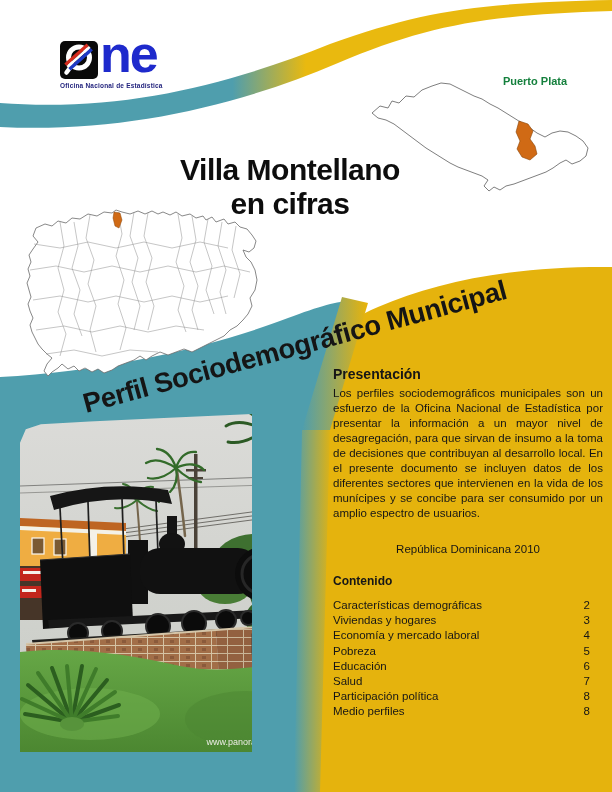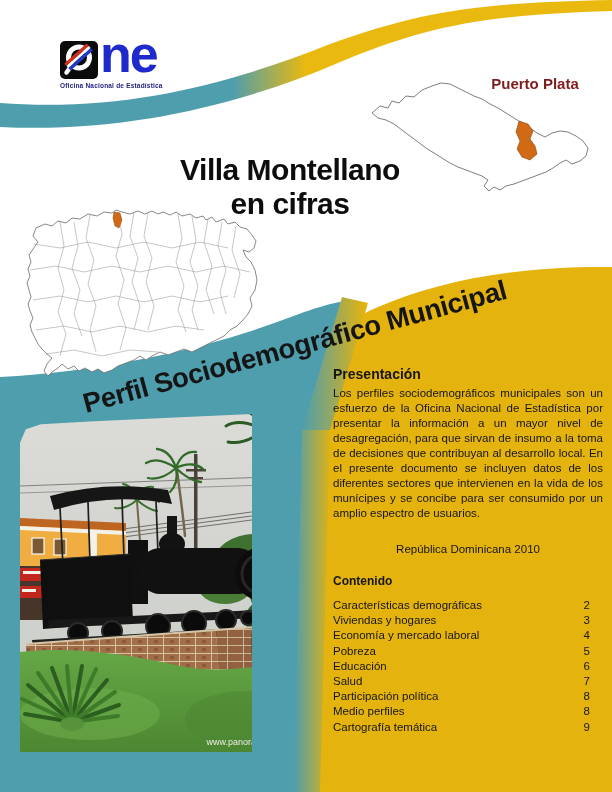--- a/index.html
+++ b/index.html
@@ -17,21 +17,21 @@
     font-weight:bold;color:#1E2ACC;font-size:52px;line-height:38px;
     letter-spacing:-2px;margin-left:2px;transform:translateY(-6px);
   }
   .logo-tagline{
     font-size:6.5px;font-weight:bold;color:#23247E;letter-spacing:0.2px;
     margin-top:3px;white-space:nowrap;
   }
   
   .province-label{
     left:470px;top:75px;width:130px;text-align:center;
-    font-weight:bold;font-size:15px;color:#7f1d1d;letter-spacing:0px;
+    font-weight:bold;font-size:11px;color:#15803d;letter-spacing:0px;
   }
   
   .main-title{
     left:110px;top:153px;width:360px;text-align:center;
     font-weight:bold;color:#0d0d0d;font-size:30px;line-height:34px;
     letter-spacing:-0.5px;
   }
   
   .pres{left:333px;top:366px;width:270px;}
   .pres-heading{font-weight:bold;font-size:14px;margin:0 0 4px 0;}
@@ -368,19 +368,15 @@
       <span class="toc-page">7</span>
     </div>
     <div class="toc-row">
       <span>Participación política</span>
       <span class="toc-page">8</span>
     </div>
     <div class="toc-row">
       <span>Medio perfiles</span>
       <span class="toc-page">8</span>
     </div>
-    <div class="toc-row">
-      <span>Cartografía temática</span>
-      <span class="toc-page">9</span>
-    </div>
   </div>
 
 </div>
 
 </body></html>

